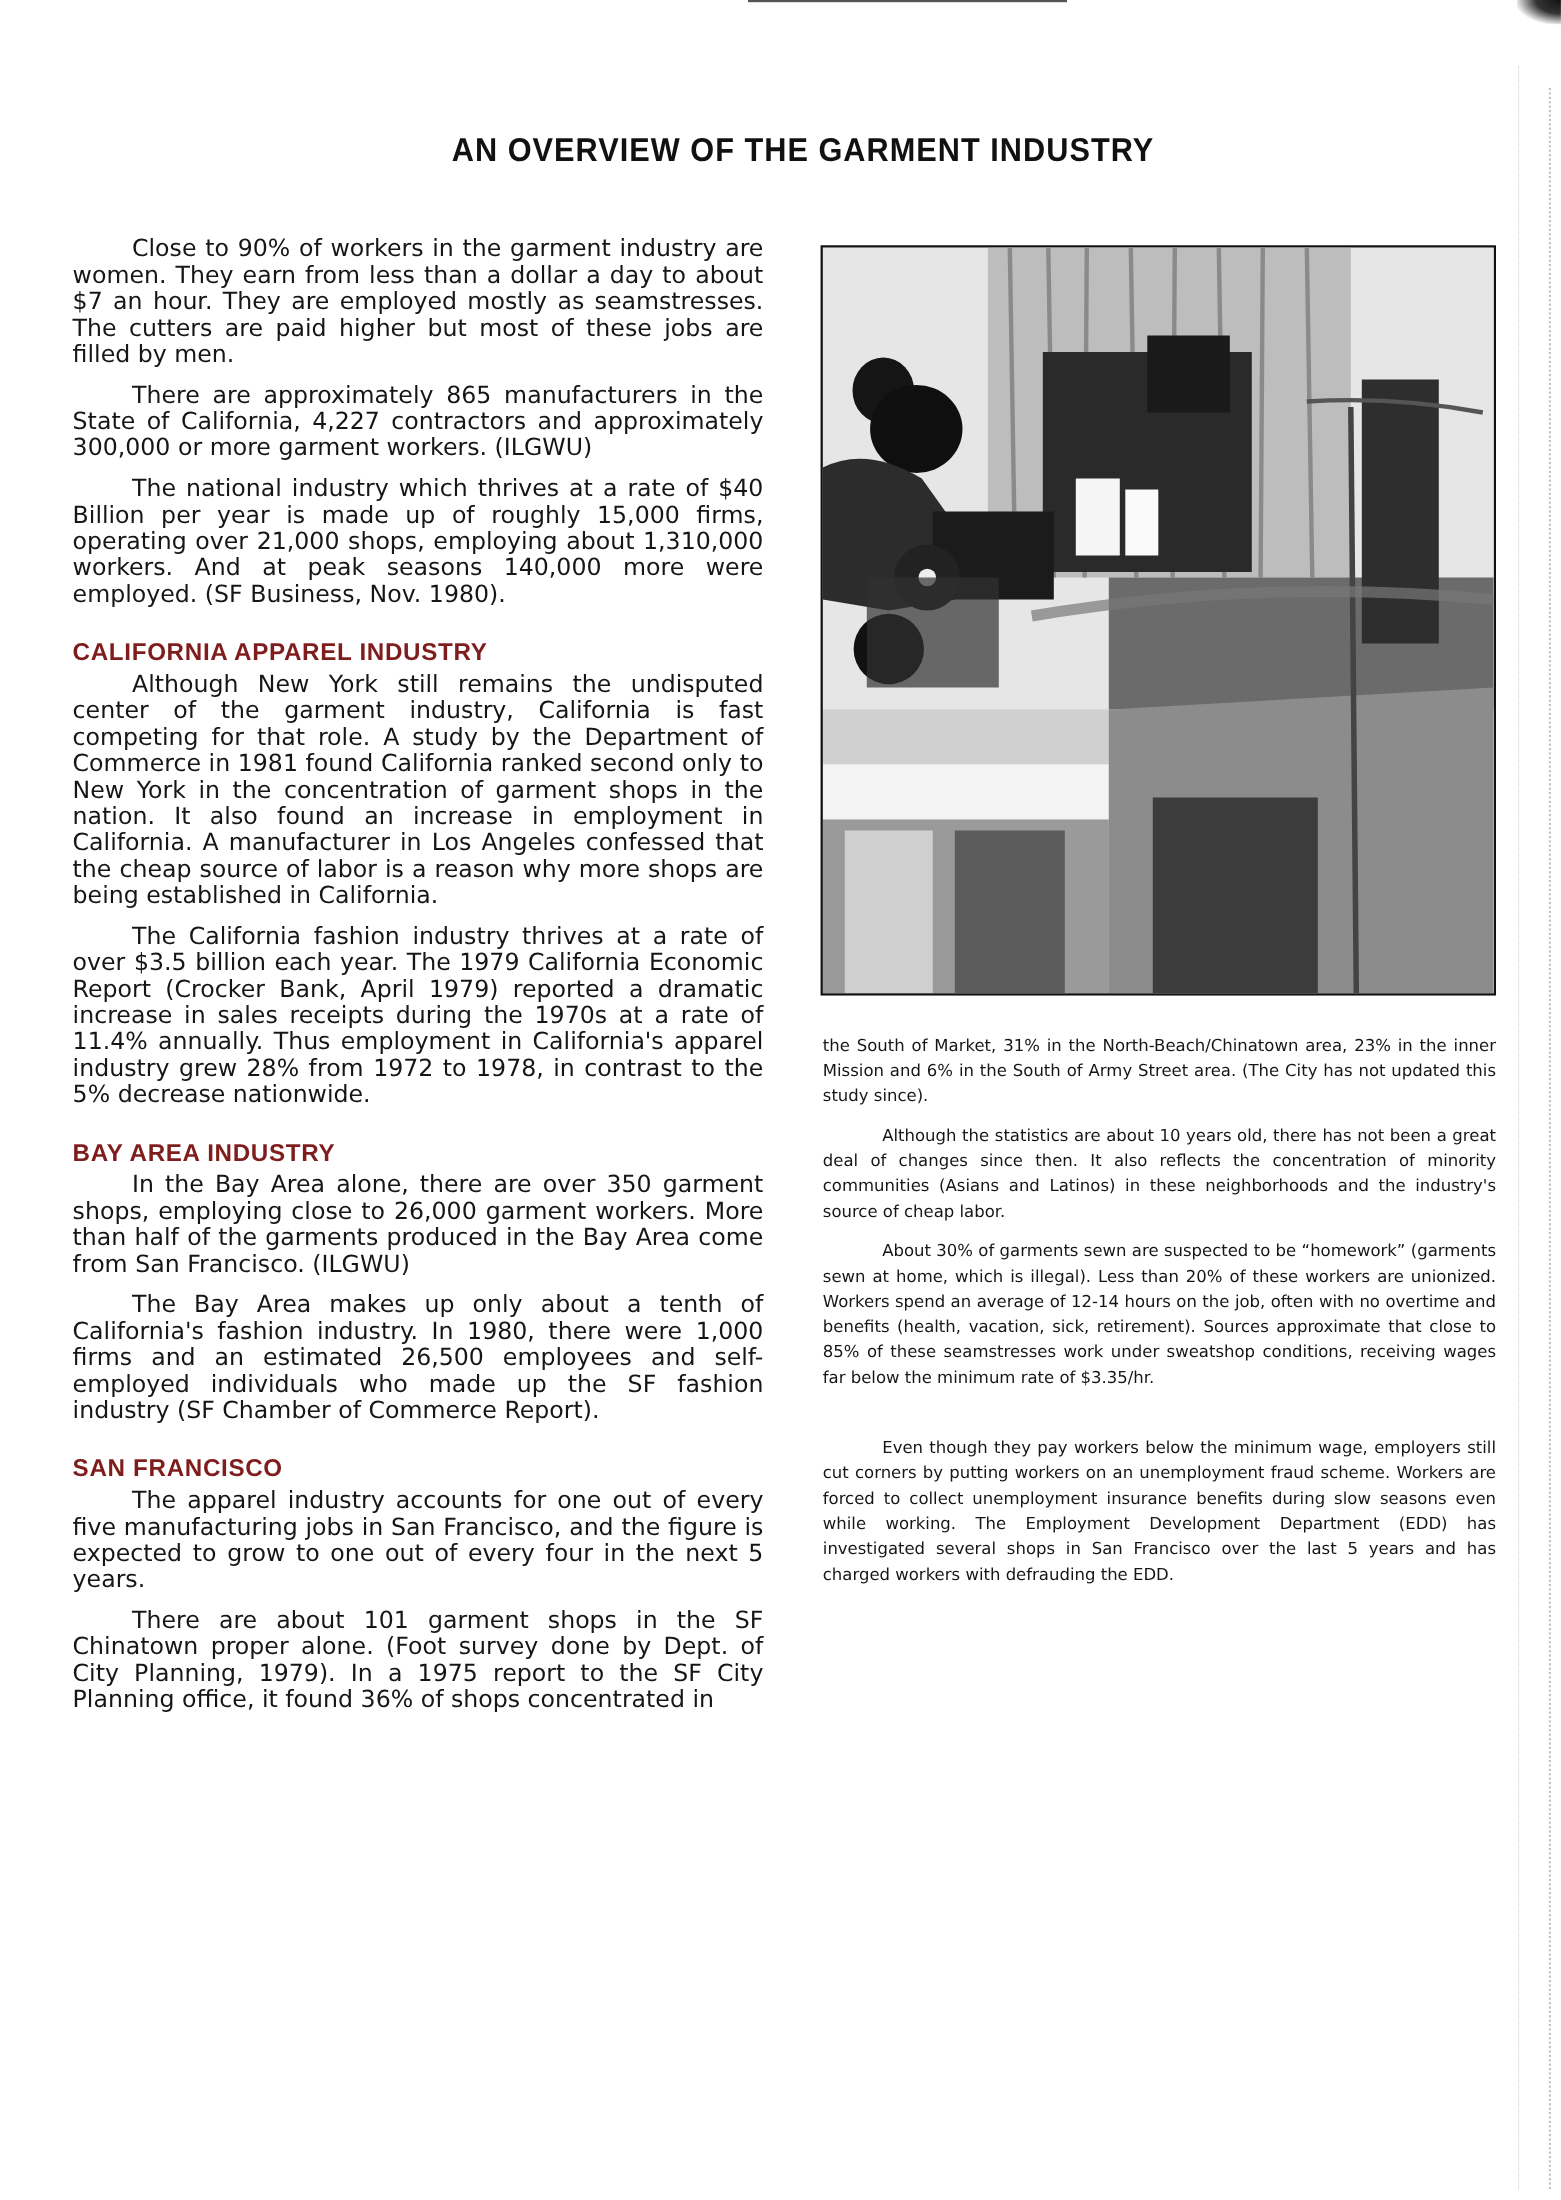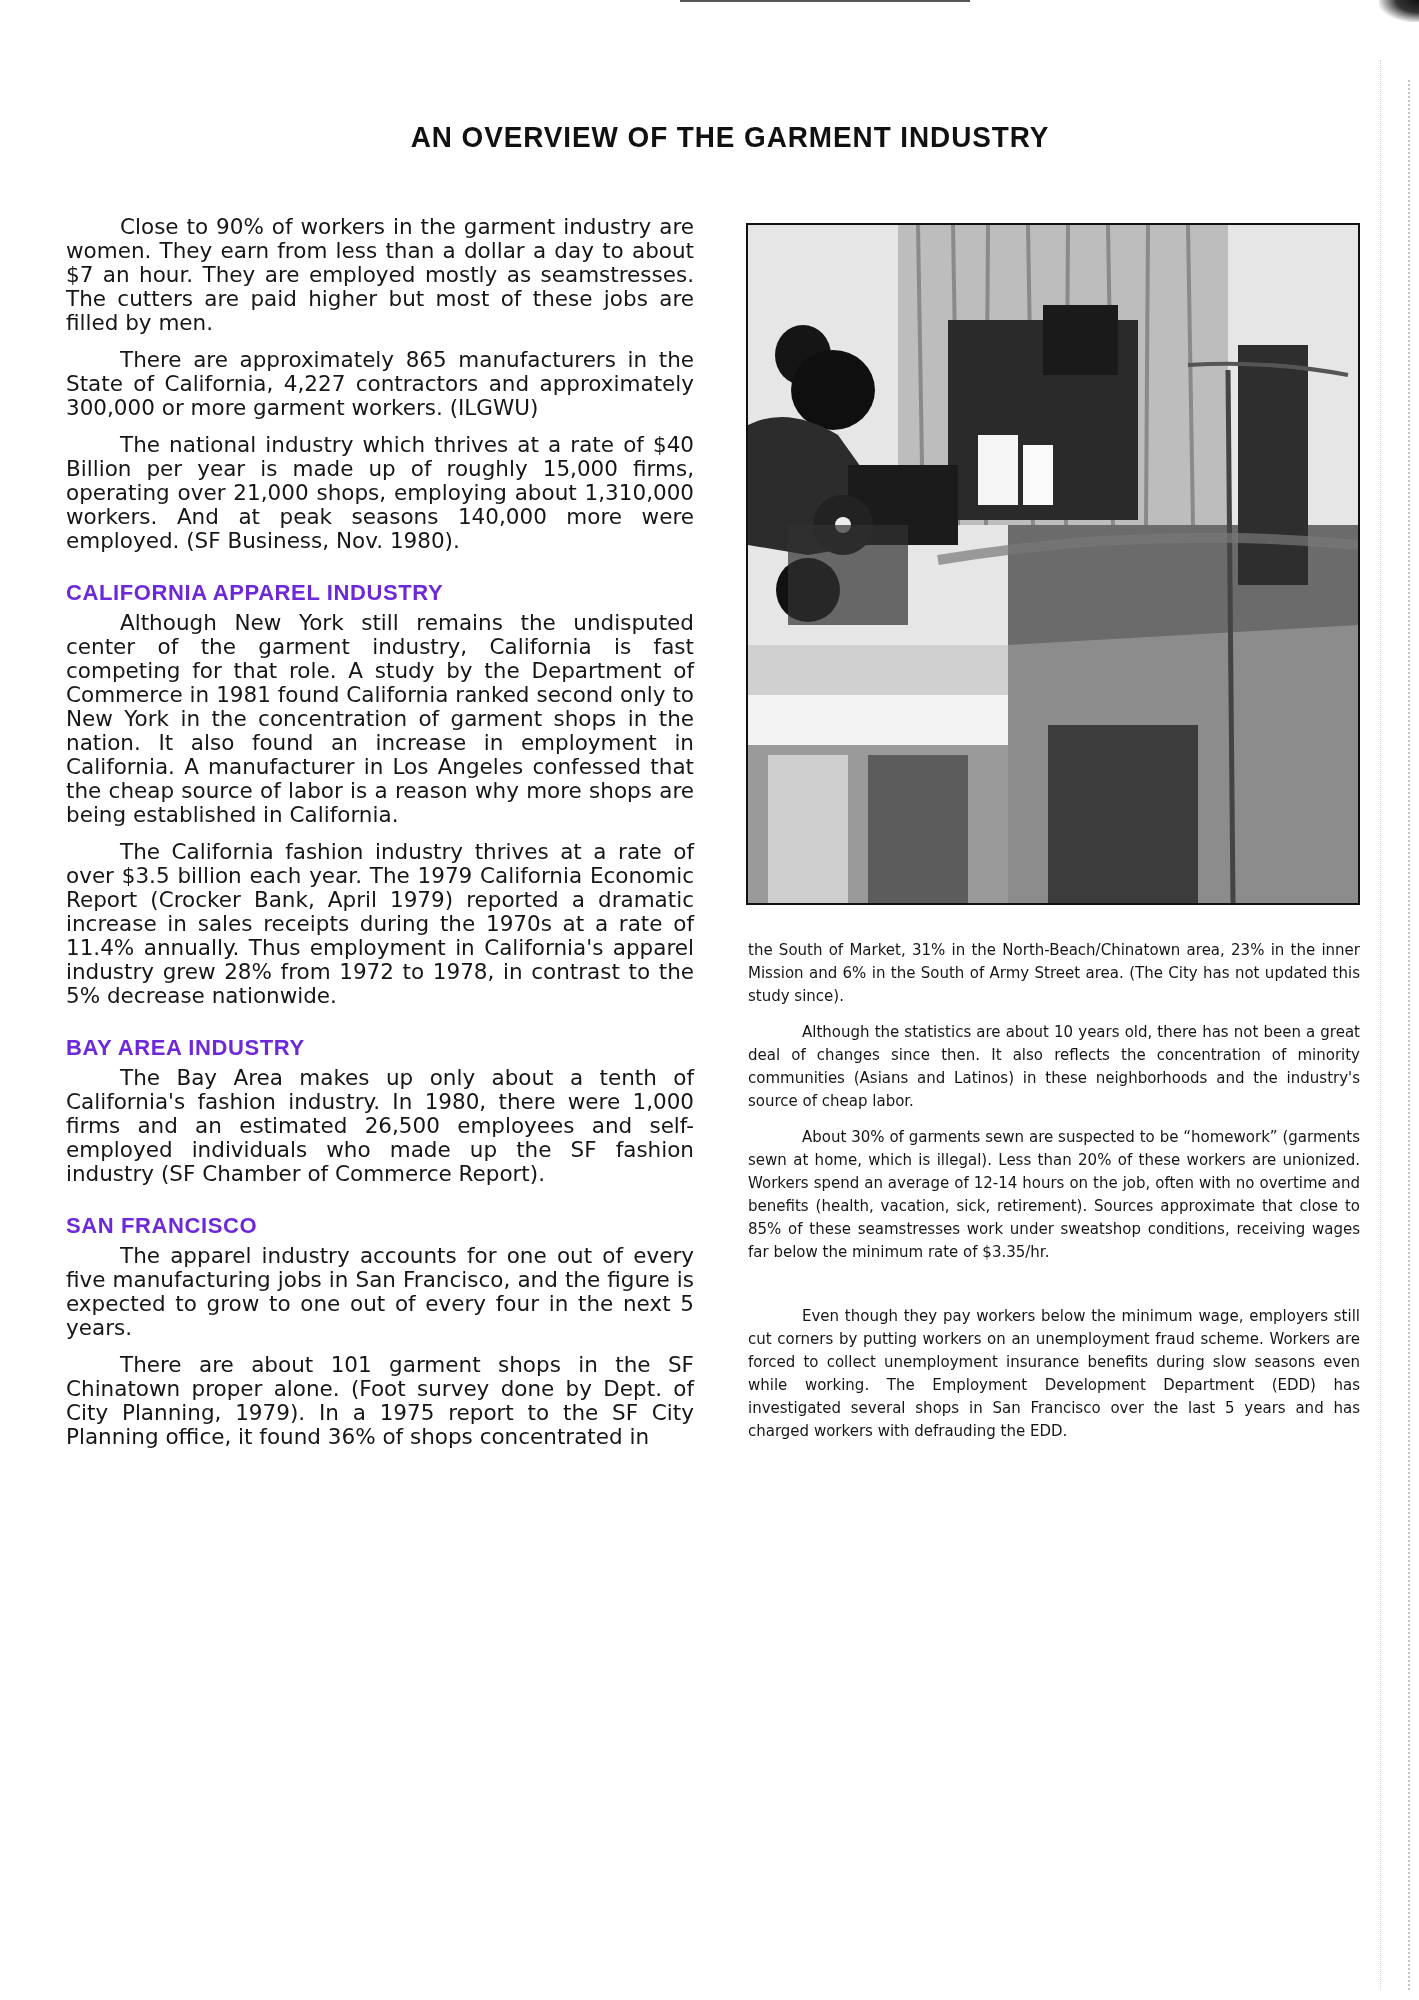--- a/index.html
+++ b/index.html
@@ -21,21 +21,21 @@
     font-size: 30px; letter-spacing: 1px; transform: scaleX(0.93); transform-origin: center;
     color: #111;
   }
   .col { position: absolute; font-size: 21.5px; line-height: 24px; text-align: justify; }
   .col-left { left: 66px; top: 215px; width: 628px; }
   .col-right { left: 748px; top: 939px; width: 612px; font-size: 15px; line-height: 23px; }
   .col p { margin: 0 0 13px 0; text-indent: 54px; }
   .col h2 {
     margin: 28px 0 6px 0; font-family: "Liberation Sans", sans-serif;
     font-weight: bold; font-size: 22px; letter-spacing: 0.6px; text-indent: 0;
-    color: #6d28d9;
+    color: #7f1d1d;
   }
   .col .gap { height: 28px; }
   .photo {
     position: absolute; left: 746px; top: 223px; width: 610px; height: 678px;
     border: 2px solid #111; background: #dcdcdc; overflow: hidden;
   }
   .photo svg { display: block; width: 100%; height: 100%; }
 </style>
 </head>
 <body>
@@ -50,20 +50,21 @@
 <div class="col col-left">
   <p>Close to 90% of workers in the garment industry are women. They earn from less than a dollar a day to about $7 an hour. They are employed mostly as seamstresses. The cutters are paid higher but most of these jobs are filled by men.</p>
   <p>There are approximately 865 manufacturers in the State of California, 4,227 contractors and approximately 300,000 or more garment workers. (ILGWU)</p>
   <p>The national industry which thrives at a rate of $40 Billion per year is made up of roughly 15,000 firms, operating over 21,000 shops, employing about 1,310,000 workers. And at peak seasons 140,000 more were employed. (SF Business, Nov. 1980).</p>
 
   <h2>CALIFORNIA APPAREL INDUSTRY</h2>
   <p>Although New York still remains the undisputed center of the garment industry, California is fast competing for that role. A study by the Department of Commerce in 1981 found California ranked second only to New York in the concentration of garment shops in the nation. It also found an increase in employment in California. A manufacturer in Los Angeles confessed that the cheap source of labor is a reason why more shops are being established in California.</p>
   <p>The California fashion industry thrives at a rate of over $3.5 billion each year. The 1979 California Economic Report (Crocker Bank, April 1979) reported a dramatic increase in sales receipts during the 1970s at a rate of 11.4% annually. Thus employment in California's apparel industry grew 28% from 1972 to 1978, in contrast to the 5% decrease nationwide.</p>
 
   <h2>BAY AREA INDUSTRY</h2>
+  <p>In the Bay Area alone, there are over 350 garment shops, employing close to 26,000 garment workers. More than half of the garments produced in the Bay Area come from San Francisco. (ILGWU)</p>
   <p>The Bay Area makes up only about a tenth of California's fashion industry. In 1980, there were 1,000 firms and an estimated 26,500 employees and self-employed individuals who made up the SF fashion industry (SF Chamber of Commerce Report).</p>
 
   <h2>SAN FRANCISCO</h2>
   <p>The apparel industry accounts for one out of every five manufacturing jobs in San Francisco, and the figure is expected to grow to one out of every four in the next 5 years.</p>
   <p>There are about 101 garment shops in the SF Chinatown proper alone. (Foot survey done by Dept. of City Planning, 1979). In a 1975 report to the SF City Planning office, it found 36% of shops concentrated in</p>
 </div>
 
 <div class="photo">
   <svg viewBox="0 0 610 678" preserveAspectRatio="none">
     <rect x="0" y="0" width="610" height="678" fill="#e6e6e6"></rect>

